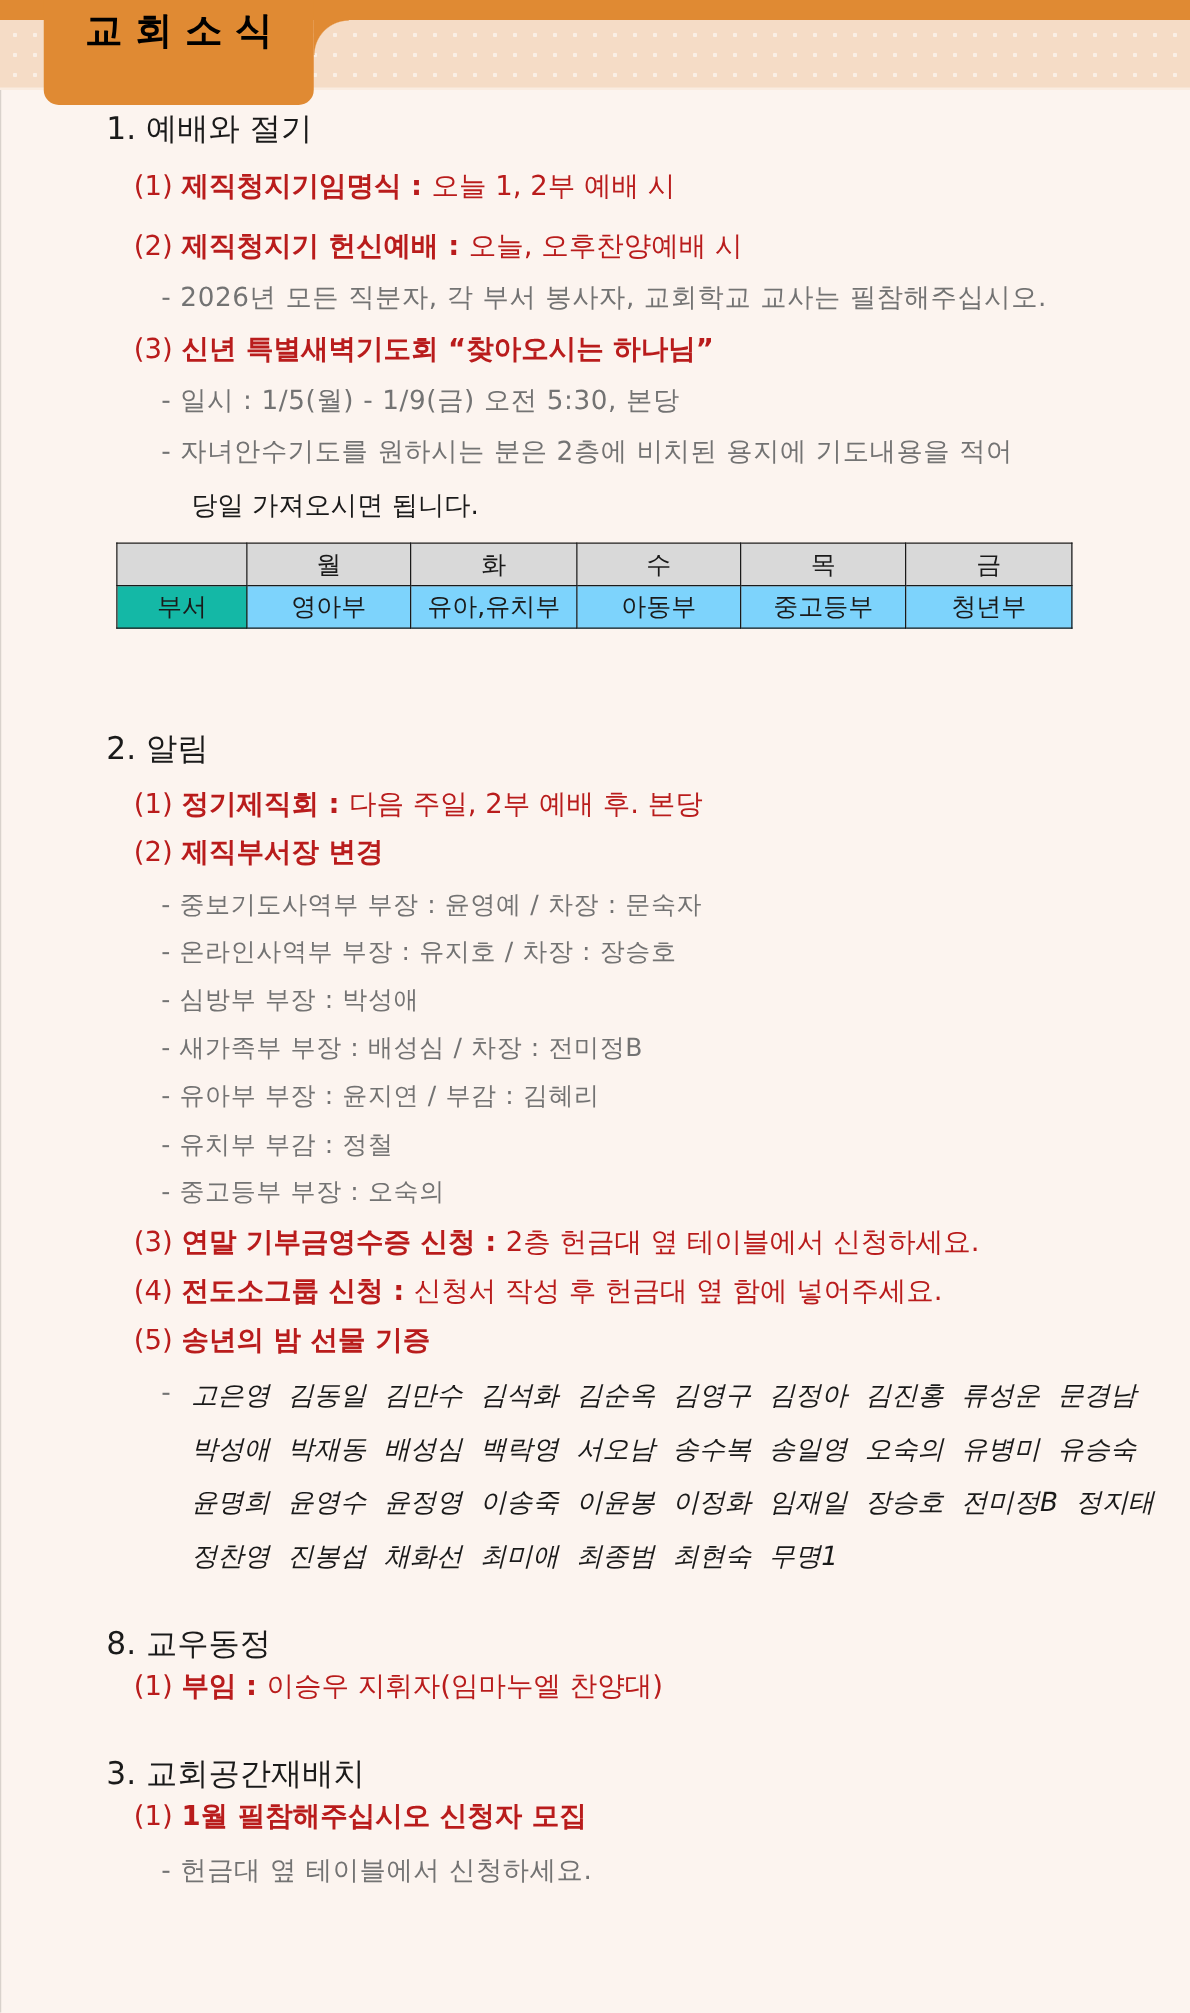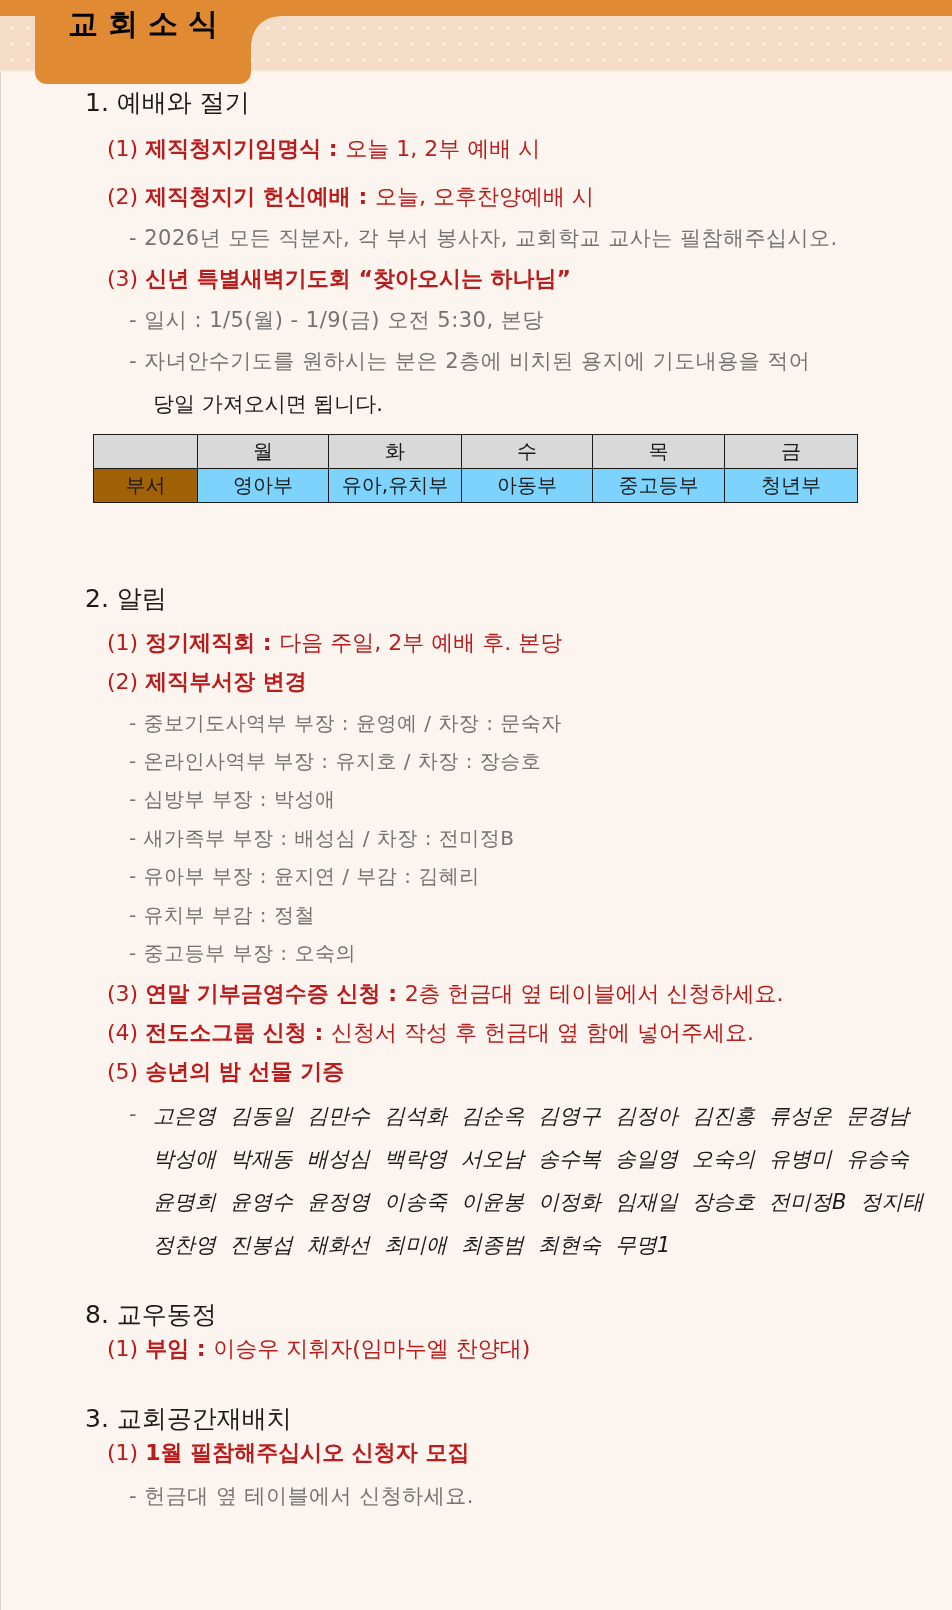--- a/index.html
+++ b/index.html
@@ -70,21 +70,21 @@
     font-size: 20px;
   }
   .sched-table td, .sched-table th {
     border: 1.5px solid #1a1a1a;
     text-align: center;
     height: 34px;
     font-weight: normal;
     padding: 0;
   }
   .sched-table th { background: #d9d9d9; }
-  .sched-table th.row-h { background: #a16207; }
+  .sched-table th.row-h { background: #14b8a6; }
   .sched-table td { background: #7dd3fc; }
   .c0 { width: 104px; }
   .c1 { width: 131px; }
   .c2 { width: 133px; }
   .c3 { width: 131px; }
   .c4 { width: 132px; }
   .c5 { width: 133px; }
 
   .names-line { position: absolute; left: 153px; font-size: 21px; white-space: nowrap; word-spacing: 6px; }
   .names-line span { margin-right: 14px; font-style: italic; }

